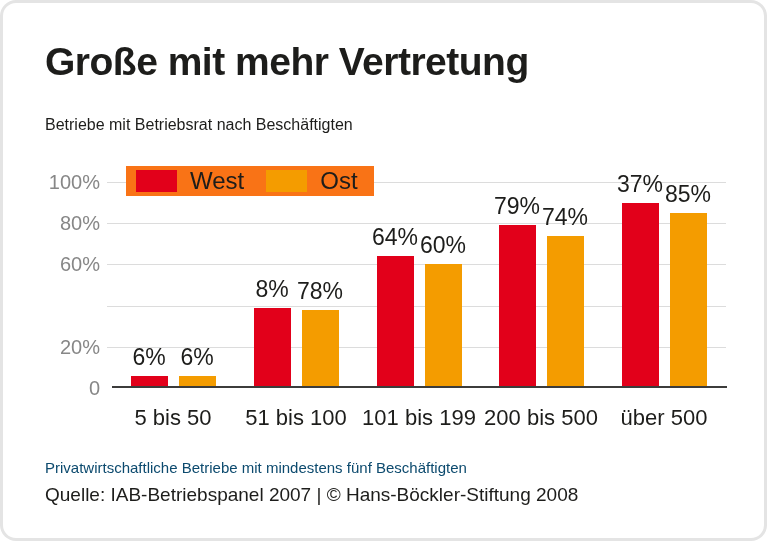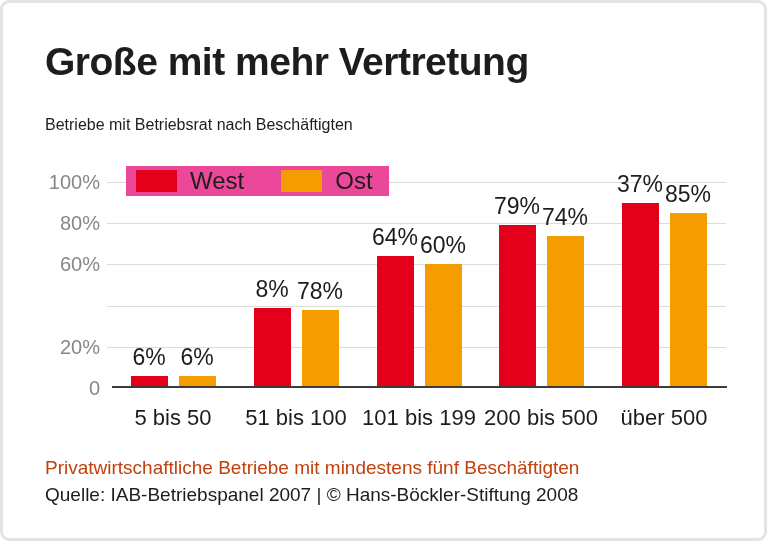--- a/index.html
+++ b/index.html
@@ -1,37 +1,37 @@
 <!DOCTYPE html>
 <html><head>
 <meta charset="utf-8">
 <style>
   html,body{margin:0;padding:0;background:#fff;}
   .card{
     position:relative;
     width:767px;height:541px;
     background:#ffffff;
     box-shadow:inset 0 0 0 3px #e4e4e4;
-    border-radius:9px;
+    border-radius:16px;
     overflow:hidden;
     font-family:"Liberation Sans", sans-serif;
   }
   .title{
     position:absolute;left:45px;top:40px;
     font-size:39px;line-height:44px;font-weight:bold;
     letter-spacing:-0.5px;color:#1d1d1b;
   }
   .subtitle{
     position:absolute;left:45px;top:111px;
     font-size:16px;line-height:28px;color:#1d1d1b;
   }
   .chart-area{position:absolute;left:0;top:0;width:767px;height:541px;}
   .footnote{
     position:absolute;left:45px;top:456px;
-    font-size:19px;line-height:23px;color:#c2410c;
+    font-size:15px;line-height:23px;color:#0c4a6e;
   }
   .source{
     position:absolute;left:45px;top:483px;
     font-size:19px;line-height:23px;color:#1d1d1b;
   }
 </style>
 </head>
 <body>
 
 <div class="card">
@@ -67,21 +67,21 @@
       <div style="position: absolute; left: 546.5px; top: 236px; width: 37px; height: 152px; background: rgb(244, 156, 0);"></div>
       <div style="position: absolute; left: 520px; top: 204px; width: 90px; text-align: center; font: 23px / 27px &quot;Liberation Sans&quot;, sans-serif; color: rgb(29, 29, 27);">74%</div>
       <div style="position: absolute; left: 669.5px; top: 213px; width: 37px; height: 175px; background: rgb(244, 156, 0);"></div>
       <div style="position: absolute; left: 643px; top: 181px; width: 90px; text-align: center; font: 23px / 27px &quot;Liberation Sans&quot;, sans-serif; color: rgb(29, 29, 27);">85%</div>
       <div style="position: absolute; left: 112px; top: 386px; width: 615px; height: 2px; background: rgb(60, 60, 59);"></div>
       <div style="position: absolute; left: 93px; top: 405px; width: 160px; text-align: center; font: 22px / 26px &quot;Liberation Sans&quot;, sans-serif; color: rgb(29, 29, 27);">5 bis 50</div>
       <div style="position: absolute; left: 216px; top: 405px; width: 160px; text-align: center; font: 22px / 26px &quot;Liberation Sans&quot;, sans-serif; color: rgb(29, 29, 27);">51 bis 100</div>
       <div style="position: absolute; left: 339px; top: 405px; width: 160px; text-align: center; font: 22px / 26px &quot;Liberation Sans&quot;, sans-serif; color: rgb(29, 29, 27);">101 bis 199</div>
       <div style="position: absolute; left: 461px; top: 405px; width: 160px; text-align: center; font: 22px / 26px &quot;Liberation Sans&quot;, sans-serif; color: rgb(29, 29, 27);">200 bis 500</div>
       <div style="position: absolute; left: 584px; top: 405px; width: 160px; text-align: center; font: 22px / 26px &quot;Liberation Sans&quot;, sans-serif; color: rgb(29, 29, 27);">über 500</div>
-      <div style="position: absolute; left: 126px; top: 166px; height: 30px; display: flex; align-items: center; gap: 37px; background: #ec4899; padding: 0px 16px 0px 10px;">
+      <div style="position: absolute; left: 126px; top: 166px; height: 30px; display: flex; align-items: center; gap: 22px; background: #f97316; padding: 0px 16px 0px 10px;">
         <div style="display: flex; align-items: center; gap: 13px;">
           <span style="width: 41px; height: 22px; display: inline-block; background: rgb(226, 0, 26);"></span>
           <span style="font: 24px / 28px &quot;Liberation Sans&quot;, sans-serif; color: rgb(29, 29, 27);">West</span>
         </div>
         <div style="display: flex; align-items: center; gap: 13px;">
           <span style="width: 41px; height: 22px; display: inline-block; background: rgb(244, 156, 0);"></span>
           <span style="font: 24px / 28px &quot;Liberation Sans&quot;, sans-serif; color: rgb(29, 29, 27);">Ost</span>
         </div>
       </div>
     </div>

